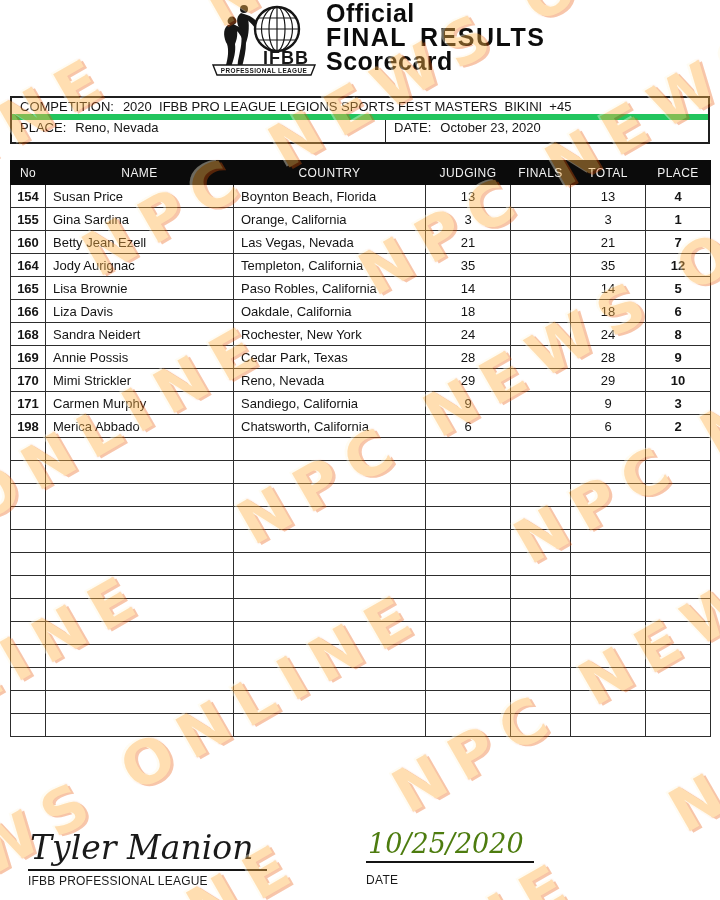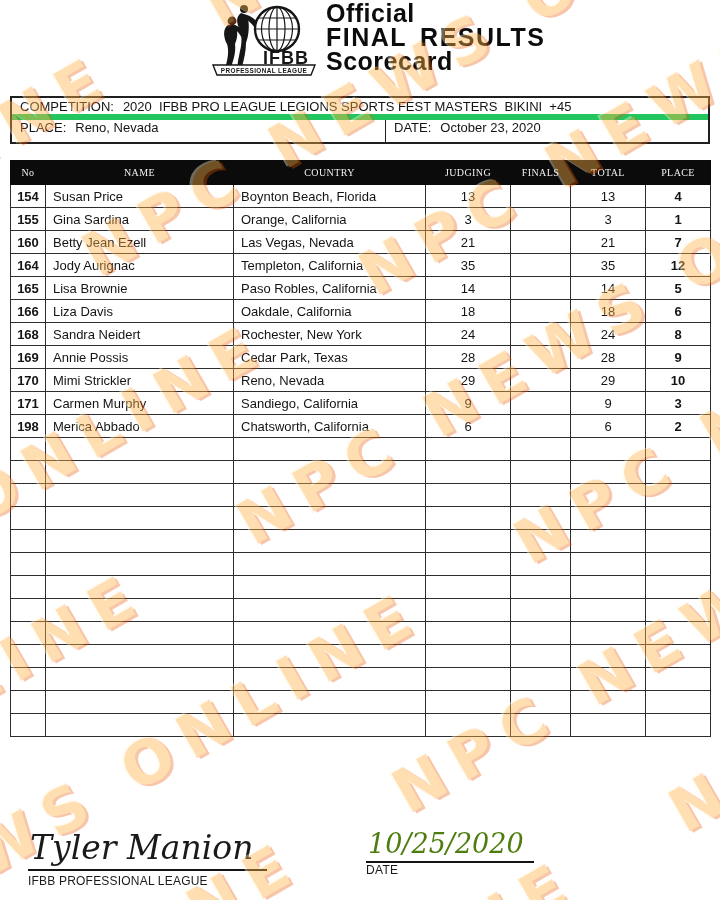--- a/index.html
+++ b/index.html
@@ -61,24 +61,23 @@
   .info-label { white-space:pre; }
   .info-value { white-space:pre; margin-left:9px; }
 
   
   table.results {
     position:absolute; left:10px; top:160px; width:700px;
     border-collapse:collapse; table-layout:fixed;
   }
   table.results th {
     background:#0b0b0b; color:#f2f2f2;
-    font-weight:normal; font-size:10px; letter-spacing:0.4px;
+    font-weight:normal; font-size:12px; letter-spacing:0.4px;
     height:24px; text-align:center;
     border:1px solid #0b0b0b;
-    font-family:Liberation Serif, serif;
   }
   table.results td {
     height:23px; border:1px solid #2d2d2d;
     font-size:13px; vertical-align:middle;
     overflow:hidden; white-space:nowrap;
   }
   td.c-no    { font-weight:bold; text-align:center; font-size:13.5px; }
   td.c-name, td.c-country { padding-left:7px; }
   td.c-judging, td.c-total { text-align:center; }
   td.c-place { font-weight:bold; text-align:center; }
@@ -93,21 +92,21 @@
   }
   .sig-label { font-size:12px; margin-top:3px; letter-spacing:0.2px; color:#1a1a1a; }
 
   .date-block { position:absolute; left:366px; top:828px; }
   .date-value {
     font-family:"DejaVu Serif", serif; font-style:italic;
     font-size:27px; color:#4d7c0f;
     padding:0 10px 2px 2px; border-bottom:2px solid #141414;
     display:inline-block;
   }
-  .date-label { font-size:12px; margin-top:0; letter-spacing:0.3px; color:#1a1a1a; }
+  .date-label { font-size:12px; margin-top:10px; letter-spacing:0.3px; color:#1a1a1a; }
 </style>
 </head>
 <body>
 
 <div class="page">
 
   <svg class="logo" viewBox="0 0 108 76" xmlns="http://www.w3.org/2000/svg">
     <defs>
       <clipPath id="globeClip">
           <circle cx="66" cy="28" r="22"></circle>

